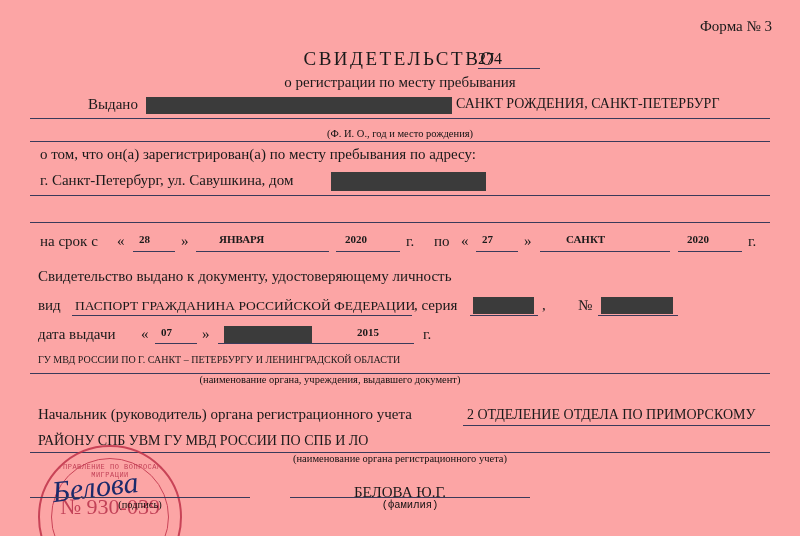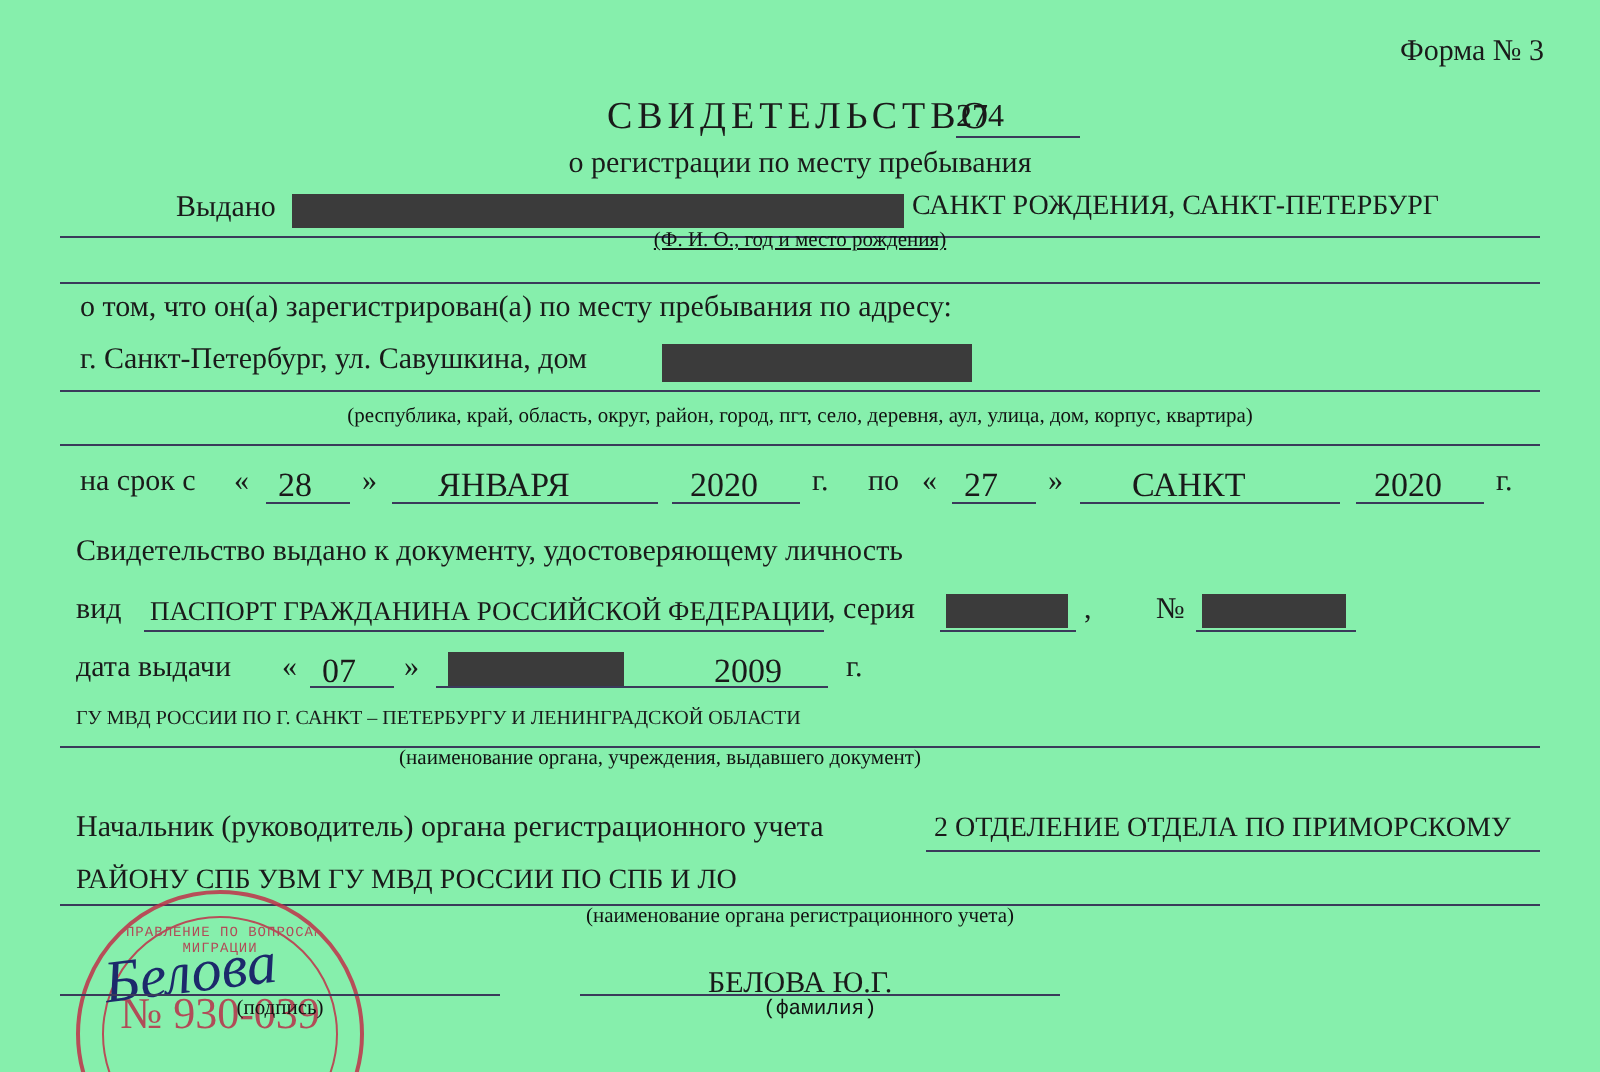--- a/index.html
+++ b/index.html
@@ -12,21 +12,21 @@
     background: #ffffff;
     font-family: "Liberation Serif", serif;
     color: #1a1a1a;
     overflow: hidden;
     position: relative;
   }
   .page {
     position: relative;
     width: 800px;
     height: 536px;
-    background: #86efac;
+    background: #fca5a5;
   }
   .abs { position: absolute; }
 
   .form-no {
     top: 18px;
     right: 28px;
     font-size: 15px;
     font-family: "Liberation Serif", serif;
   }
 
@@ -65,21 +65,21 @@
   }
 
   .redact {
     background: #3b3b3b;
     display: inline-block;
     height: 15px;
     vertical-align: middle;
   }
 
   .row-text { font-size: 15px; white-space: nowrap; }
-  .bold-val { font-weight: normal; font-size: 17px; }
+  .bold-val { font-weight: bold; font-size: 11px; }
 
   .stamp {
     position: absolute;
     left: 38px;
     top: 445px;
     width: 140px;
     height: 140px;
     border: 2.5px solid #c0334a;
     border-radius: 50%;
     opacity: 0.85;
@@ -136,35 +136,34 @@
 
   <div class="abs subtitle">о регистрации по месту пребывания</div>
 
   <div class="abs row-text" style="left:88px; top:96px;">Выдано</div>
   <div class="abs redact" style="left:146px; top:97px; width:306px; height:17px;"></div>
   <div class="abs row-text" style="left:456px; top:96px; font-size:14px;">САНКТ РОЖДЕНИЯ, САНКТ-ПЕТЕРБУРГ</div>
   <div class="abs" style="left:30px; top:118px; width:740px;">
       <div class="line"></div>
     </div>
 
-  <div class="abs small-caption" style="left:30px; top:115px; width:740px;text-decoration:underline;">(Ф. И. О., год и место рождения)</div>
+  <div class="abs small-caption" style="left:30px; top:128px; width:740px;">(Ф. И. О., год и место рождения)</div>
 
   <div class="abs" style="left:30px; top:141px; width:740px;">
       <div class="line"></div>
     </div>
 
   <div class="abs row-text" style="left:40px; top:146px;">о том, что он(а) зарегистрирован(а) по месту пребывания по адресу:</div>
 
   <div class="abs row-text" style="left:40px; top:172px;">г. Санкт-Петербург, ул. Савушкина, дом</div>
   <div class="abs redact" style="left:331px; top:172px; width:155px; height:19px;"></div>
   <div class="abs" style="left:30px; top:195px; width:740px;">
       <div class="line"></div>
     </div>
 
-  <div class="abs small-caption" style="left:30px; top:203px; width:740px;">(республика, край, область, округ, район, город, пгт, село, деревня, аул, улица, дом, корпус, квартира)</div>
   <div class="abs" style="left:30px; top:222px; width:740px;">
       <div class="line"></div>
     </div>
 
   <div class="abs row-text" style="left:40px; top:233px;">на срок с</div>
   <div class="abs row-text" style="left:117px; top:233px;">«</div>
   <div class="abs bold-val" style="left:139px; top:233px;">28</div>
   <div class="abs" style="left:133px; top:251px; width:42px;">
       <div class="line"></div>
     </div>
@@ -218,21 +217,21 @@
   <div class="abs row-text" style="left:141px; top:326px;">«</div>
   <div class="abs bold-val" style="left:161px; top:326px;">07</div>
   <div class="abs" style="left:155px; top:343px; width:42px;">
       <div class="line"></div>
     </div>
   <div class="abs row-text" style="left:202px; top:326px;">»</div>
   <div class="abs redact" style="left:224px; top:326px; width:88px; height:17px;"></div>
   <div class="abs" style="left:218px; top:343px; width:132px;">
       <div class="line"></div>
     </div>
-  <div class="abs bold-val" style="left:357px; top:326px;">2009</div>
+  <div class="abs bold-val" style="left:357px; top:326px;">2015</div>
   <div class="abs" style="left:350px; top:343px; width:64px;">
       <div class="line"></div>
     </div>
   <div class="abs row-text" style="left:423px; top:326px;">г.</div>
 
   <div class="abs" style="left:38px; top:354px; font-size:10px; white-space:nowrap;">ГУ  МВД  РОССИИ  ПО  Г. САНКТ – ПЕТЕРБУРГУ  И  ЛЕНИНГРАДСКОЙ ОБЛАСТИ</div>
   <div class="abs" style="left:30px; top:373px; width:740px;">
       <div class="line"></div>
     </div>
   <div class="abs small-caption" style="left:30px; top:374px; width:600px;">(наименование органа, учреждения, выдавшего документ)</div>

